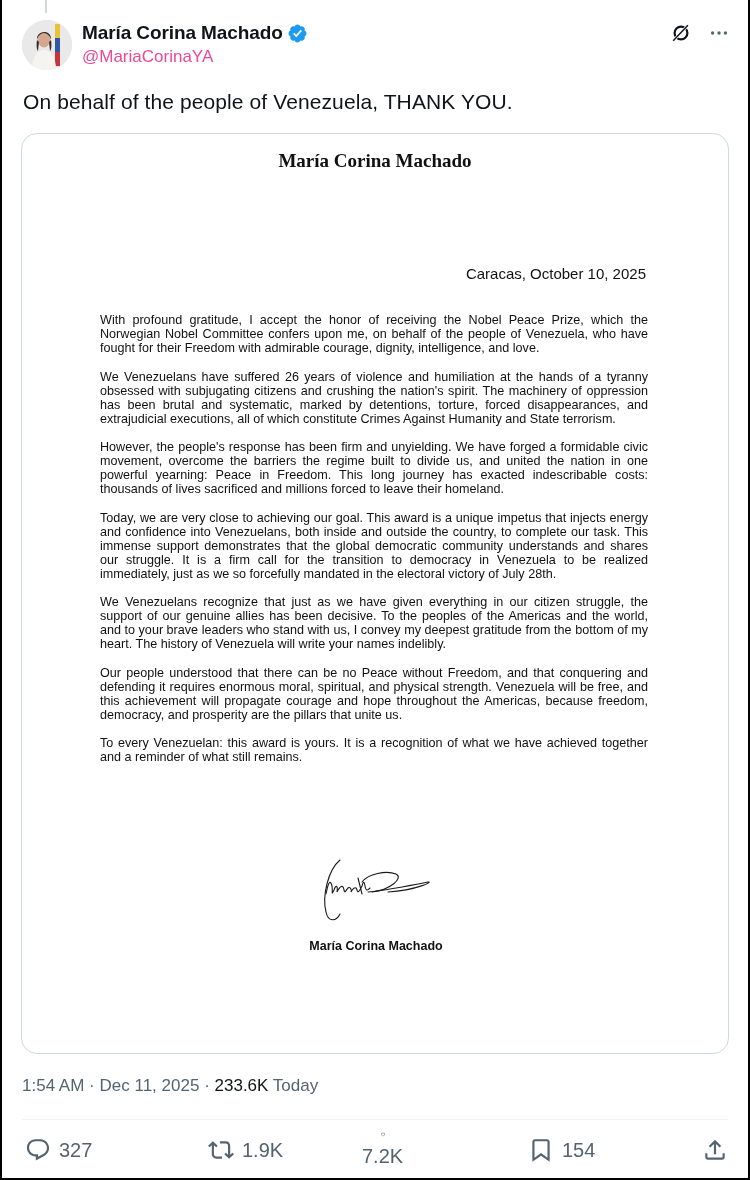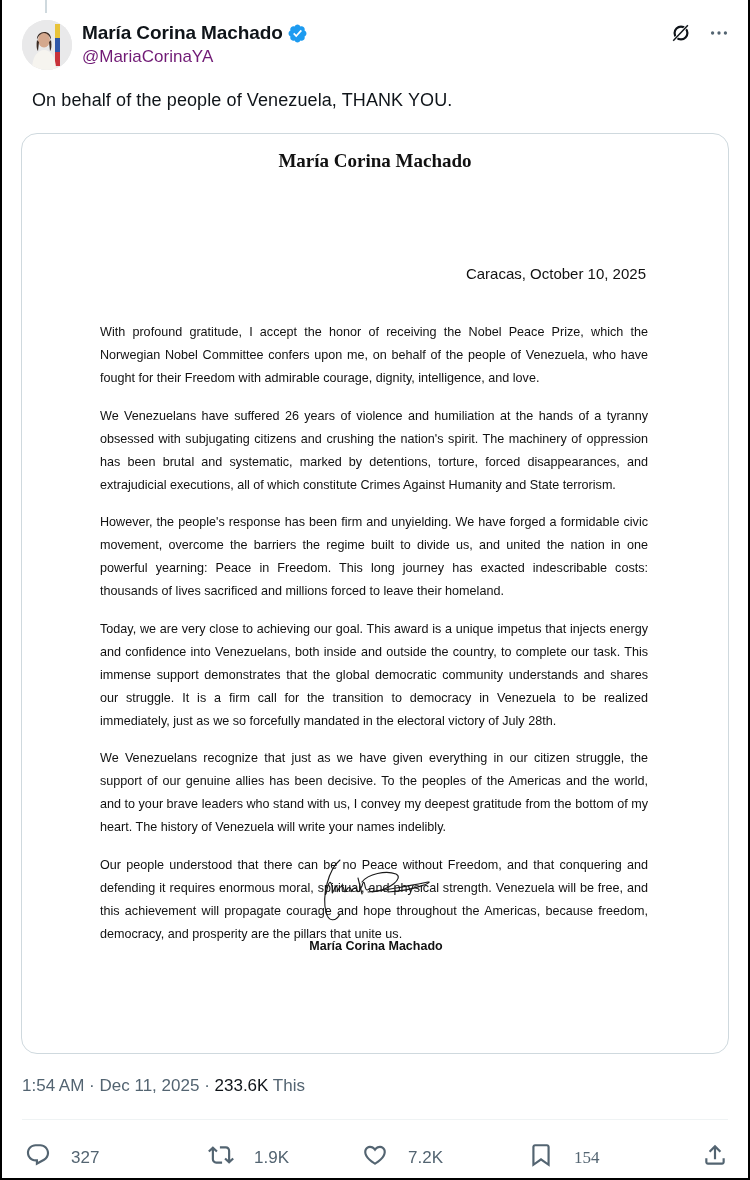--- a/index.html
+++ b/index.html
@@ -7,43 +7,43 @@
   body { font-family: "Liberation Sans", "DejaVu Sans", sans-serif; color: #0f1419; position: relative; }
   .frame { position: absolute; inset: 0; border-left: 2px solid #000; border-right: 2px solid #000; border-bottom: 2px solid #000; pointer-events: none; }
   .thread-line { position: absolute; left: 45px; top: 0; width: 2px; height: 13px; background: #cfd9de; }
 
   .header { position: absolute; left: 22px; top: 20px; right: 20px; height: 50px; }
   .avatar { position: absolute; left: 0; top: 0; width: 50px; height: 50px; border-radius: 50%; overflow: hidden; background: #e6e6e6; }
   .name-block { position: absolute; left: 60px; top: 2px; }
   .name-row { display: flex; align-items: center; gap: 4px; }
   .display-name { font-size: 19px; font-weight: bold; color: #0f1419; letter-spacing: -0.1px; }
   .verified { width: 21px; height: 21px; }
-  .handle { font-size: 17px; color: #701a75; margin-top: 3px; }
+  .handle { font-size: 17px; color: #ec4899; margin-top: 3px; }
   .header-actions { position: absolute; right: 0; top: 2px; display: flex; align-items: center; gap: 16px; }
   .grok-icon { width: 22px; height: 22px; }
   .more-icon { width: 22px; height: 22px; }
 
-  .tweet-text { position: absolute; left: 32px; top: 90px; font-size: 18px; color: #0f1419; letter-spacing: 0.1px; text-align: center; }
+  .tweet-text { position: absolute; left: 23px; top: 90px; font-size: 21px; color: #0f1419; letter-spacing: 0.1px; text-align: center; }
 
   .media { position: absolute; left: 21px; top: 133px; width: 708px; height: 921px; border: 1px solid #cfd9de; border-radius: 16px; overflow: hidden; background: #fff; }
   .letter { position: absolute; inset: 0; }
   .lh-name { position: absolute; top: 16px; left: 0; right: 0; text-align: center; font-family: "Liberation Serif", "DejaVu Serif", serif; font-weight: bold; font-size: 19px; color: #111; }
   .lh-country { position: absolute; top: 39px; left: 0; right: 0; text-align: center; font-family: "Liberation Serif", "DejaVu Serif", serif; font-size: 8px; color: #333; }
   .l-date { position: absolute; top: 131px; right: 82px; font-size: 15px; color: #111; }
-  .l-body { position: absolute; left: 78px; width: 548px; top: 187px; font-size: 12.6px; line-height: 23px; color: #111; text-align: justify; }
+  .l-body { position: absolute; left: 78px; width: 548px; top: 179px; font-size: 12.6px; line-height: 14px; color: #111; text-align: justify; }
   .l-body p { margin-bottom: 14.5px; }
   .signature { position: absolute; left: 296px; top: 722px; width: 115px; height: 70px; }
   .l-signer { position: absolute; top: 805px; left: 0; right: 0; text-align: center; font-size: 12.5px; font-weight: bold; color: #111; padding-left: 2px; }
 
   .meta { position: absolute; left: 22px; top: 1076px; font-size: 17px; color: #536471; }
   .meta b { color: #0f1419; font-weight: normal; }
   .divider { position: absolute; left: 22px; right: 22px; top: 1119px; height: 1px; background: #eff3f4; }
 
   .actions { position: absolute; left: 22px; right: 22px; top: 1132px; height: 36px; }
-  .action { position: absolute; top: 0; display: flex; align-items: flex-end; gap: 20px; height: 36px; color: #536471; font-size: 17px; }
+  .action { position: absolute; top: 0; display: flex; align-items: center; gap: 8px; height: 36px; color: #536471; font-size: 20px; }
   .action svg { width: 26px; height: 26px; }
 </style>
 </head>
 <body>
 
 <div class="frame"></div>
 <div class="thread-line"></div>
 
 <div class="header">
   <div class="avatar">
@@ -89,65 +89,66 @@
   <div class="letter">
     <div class="lh-name">María Corina Machado</div>
     <div class="l-date">Caracas, October 10, 2025</div>
     <div class="l-body">
       <p>With profound gratitude, I accept the honor of receiving the Nobel Peace Prize, which the Norwegian Nobel Committee confers upon me, on behalf of the people of Venezuela, who have fought for their Freedom with admirable courage, dignity, intelligence, and love.</p>
       <p>We Venezuelans have suffered 26 years of violence and humiliation at the hands of a tyranny obsessed with subjugating citizens and crushing the nation's spirit. The machinery of oppression has been brutal and systematic, marked by detentions, torture, forced disappearances, and extrajudicial executions, all of which constitute Crimes Against Humanity and State terrorism.</p>
       <p>However, the people's response has been firm and unyielding. We have forged a formidable civic movement, overcome the barriers the regime built to divide us, and united the nation in one powerful yearning: Peace in Freedom. This long journey has exacted indescribable costs: thousands of lives sacrificed and millions forced to leave their homeland.</p>
       <p>Today, we are very close to achieving our goal. This award is a unique impetus that injects energy and confidence into Venezuelans, both inside and outside the country, to complete our task. This immense support demonstrates that the global democratic community understands and shares our struggle. It is a firm call for the transition to democracy in Venezuela to be realized immediately, just as we so forcefully mandated in the electoral victory of July 28th.</p>
       <p>We Venezuelans recognize that just as we have given everything in our citizen struggle, the support of our genuine allies has been decisive. To the peoples of the Americas and the world, and to your brave leaders who stand with us, I convey my deepest gratitude from the bottom of my heart. The history of Venezuela will write your names indelibly.</p>
       <p>Our people understood that there can be no Peace without Freedom, and that conquering and defending it requires enormous moral, spiritual, and physical strength. Venezuela will be free, and this achievement will propagate courage and hope throughout the Americas, because freedom, democracy, and prosperity are the pillars that unite us.</p>
+      <p>To every Venezuelan: this award is yours. It is a recognition of what we have achieved together and a reminder of what still remains.</p>
     </div>
     <svg class="signature" viewBox="0 0 115 70">
       <g fill="none" stroke="#1a1a1a" stroke-width="1.1" stroke-linecap="round">
         <path d="M22 4 C10 14 4 40 8 56 C10 66 18 66 22 58"></path>
         <path d="M8 38 C10 28 12 22 14 30 C15 36 13 40 16 34 C18 28 20 30 19 36 C22 30 25 28 26 34 C27 38 28 34 30 32 C32 30 34 34 33 36 C35 32 38 30 39 34 C40 38 42 34 44 30 C45 26 46 24 47 30 C48 36 50 34 52 32"></path>
         <path d="M44 26 C50 18 68 14 78 18 C86 22 72 34 54 36"></path>
         <path d="M50 36 C70 34 100 28 110 26 C116 25 100 34 70 36"></path>
         <path d="M40 22 L44 38"></path>
       </g>
     </svg>
     <div class="l-signer">María Corina Machado</div>
   </div>
 </div>
 
 <div class="meta">
   <span>1:54 AM</span>
   <span>·</span>
   <span>Dec 11, 2025</span>
   <span>·</span>
   <b>233.6K</b>
-  <span>This</span>
+  <span>Today</span>
 </div>
 
 <div class="divider"></div>
 
 <div class="actions">
   <div class="action" style="left:3px;">
     <svg viewBox="0 0 24 24">
         <path fill="#536471" d="M1.751 10c0-4.42 3.584-8 8.005-8h4.366c4.49 0 8.129 3.64 8.129 8.13 0 2.96-1.607 5.68-4.196 7.11l-8.054 4.46v-3.69h-.067c-4.49.1-8.183-3.51-8.183-8.01zm8.005-6c-3.317 0-6.005 2.69-6.005 6 0 3.37 2.77 6.08 6.138 6.01l.351-.01h1.761v2.3l5.087-2.81c1.951-1.08 3.163-3.13 3.163-5.36 0-3.39-2.744-6.13-6.129-6.13H9.756z"></path>
       </svg>
     <span>327</span>
   </div>
   <div class="action" style="left:186px;">
     <svg viewBox="0 0 24 24">
         <path fill="#536471" d="M4.5 3.88l4.432 4.14-1.364 1.46L5.5 7.55V16c0 1.1.896 2 2 2H13v2H7.5c-2.209 0-4-1.79-4-4V7.55L1.432 9.48.068 8.02 4.5 3.88zM16.5 6H11V4h5.5c2.209 0 4 1.79 4 4v8.45l2.068-1.93 1.364 1.46-4.432 4.14-4.432-4.14 1.364-1.46 2.068 1.93V8c0-1.1-.896-2-2-2z"></path>
       </svg>
     <span>1.9K</span>
   </div>
-  <div class="action" style="left:340px;">
+  <div class="action" style="left:340px;flex-direction:column;">
     <svg viewBox="0 0 24 24">
         <path fill="#536471" d="M16.697 5.5c-1.222-.06-2.679.51-3.89 2.16l-.805 1.09-.806-1.09C9.984 6.01 8.526 5.44 7.304 5.5c-1.243.07-2.349.78-2.91 1.91-.552 1.12-.633 2.78.479 4.82 1.074 1.97 3.257 4.27 7.129 6.61 3.87-2.34 6.052-4.64 7.126-6.61 1.111-2.04 1.03-3.7.477-4.82-.561-1.13-1.666-1.84-2.908-1.91zm4.187 7.69c-1.351 2.48-4.001 5.12-8.379 7.67l-.503.3-.504-.3c-4.379-2.55-7.029-5.19-8.382-7.67-1.36-2.5-1.41-4.86-.514-6.67.887-1.79 2.647-2.91 4.601-3.01 1.651-.09 3.368.56 4.798 2.01 1.429-1.45 3.146-2.1 4.796-2.01 1.954.1 3.714 1.22 4.601 3.01.896 1.81.846 4.17-.514 6.67z"></path>
       </svg>
     <span>7.2K</span>
   </div>
-  <div class="action" style="left:506px;font-family:Liberation Serif, serif;">
+  <div class="action" style="left:506px;">
     <svg viewBox="0 0 24 24">
         <path fill="#536471" d="M4 4.5C4 3.12 5.119 2 6.5 2h11C18.881 2 20 3.12 20 4.5v18.44l-8-5.71-8 5.71V4.5zM6.5 4c-.276 0-.5.22-.5.5v14.56l6-4.29 6 4.29V4.5c0-.28-.224-.5-.5-.5h-11z"></path>
       </svg>
     <span>154</span>
   </div>
   <div class="action" style="right:0;">
     <svg viewBox="0 0 24 24">
         <path fill="#536471" d="M12 2.59l5.7 5.7-1.41 1.42L13 6.41V16h-2V6.41l-3.3 3.3-1.41-1.42L12 2.59zM21 15l-.02 3.51c0 1.38-1.12 2.49-2.5 2.49H5.5C4.11 21 3 19.88 3 18.5V15h2v3.5c0 .28.22.5.5.5h12.98c.28 0 .5-.22.5-.5L19 15h2z"></path>
       </svg>
   </div>

